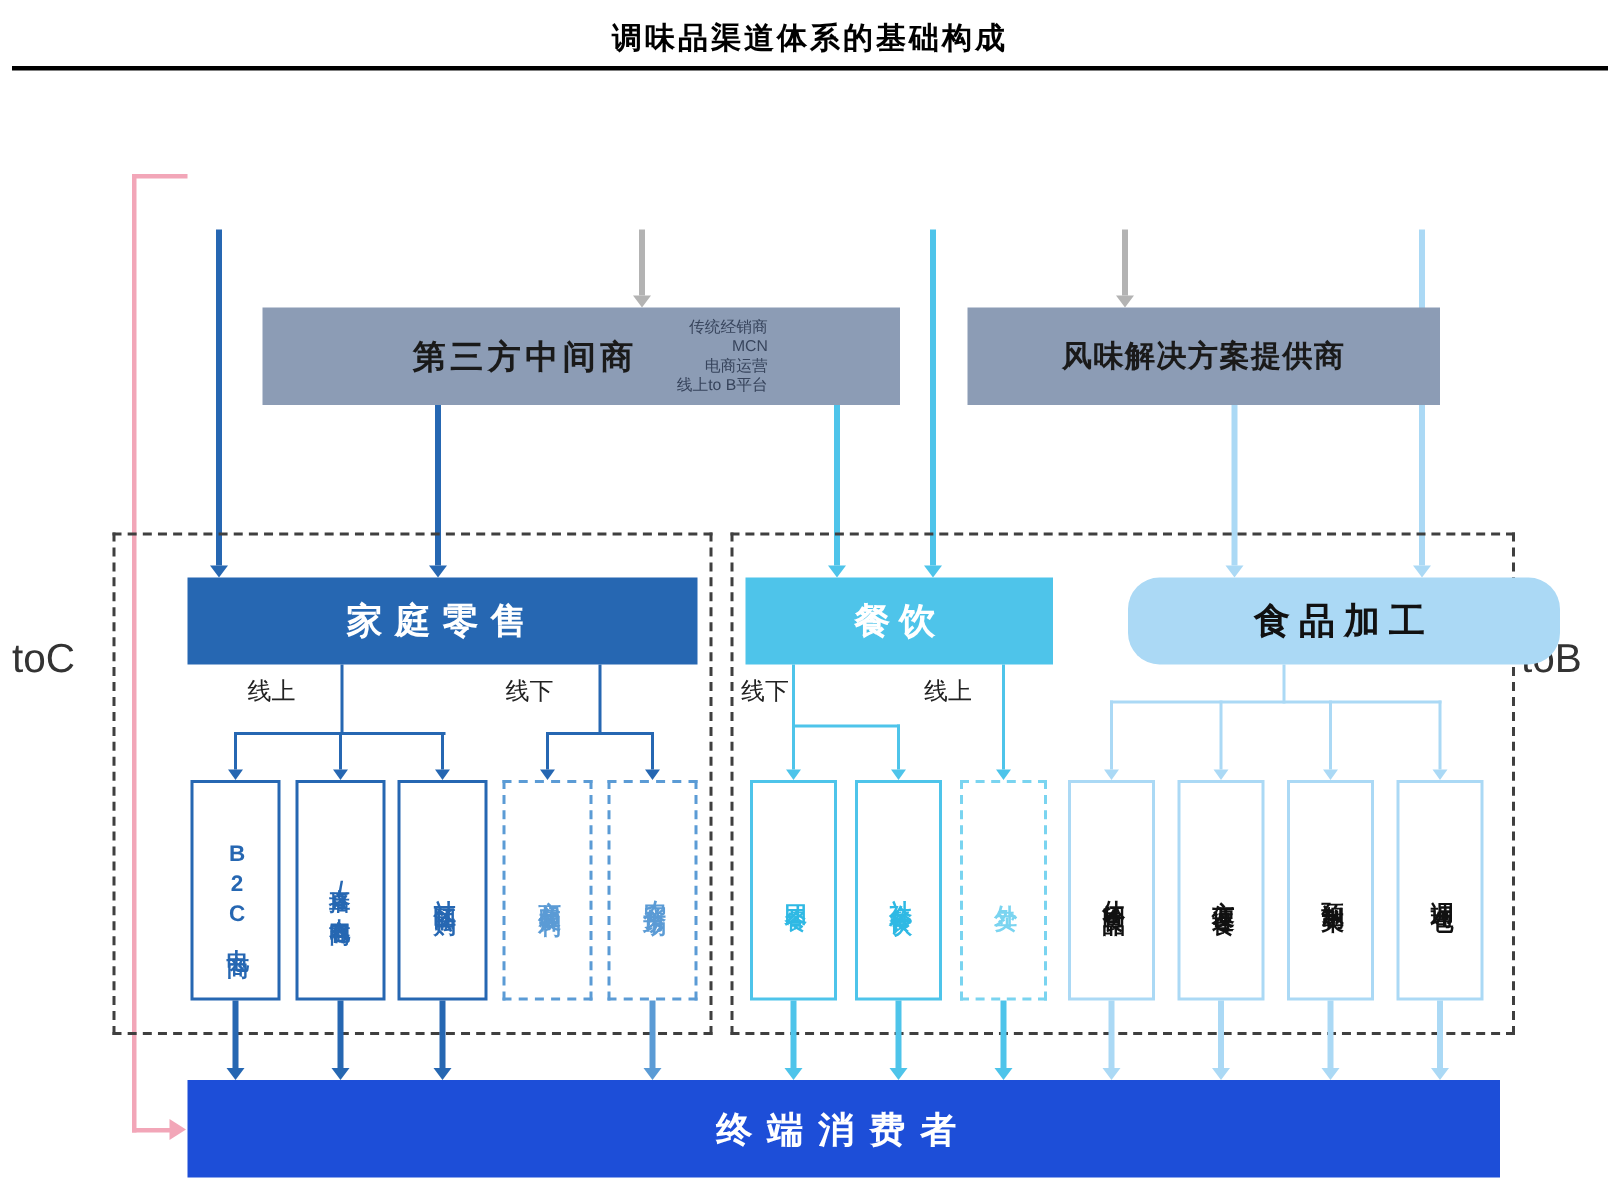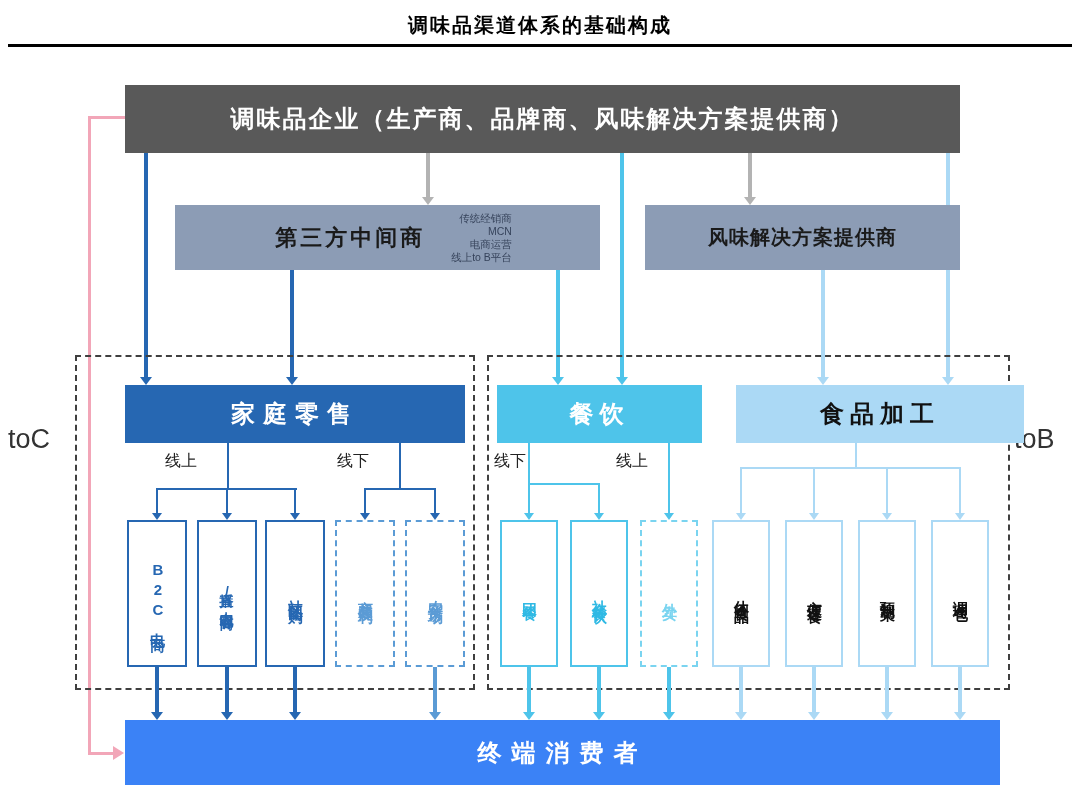--- a/index.html
+++ b/index.html
@@ -52,21 +52,20 @@
 <div id="canvas">
 
   <div class="title">调味品渠道体系的基础构成</div>
   <div class="ln" style="left:8px; top:44px; width:1064px; height:3px; color:#000;"></div>
 
   <div class="ln" style="left:88px; top:116px; width:37px; height:3px; color:#F2A6B8;"></div>
   <div class="ln" style="left:88px; top:116px; width:3px; height:639px; color:#F2A6B8;"></div>
   <div class="ln" style="left:88px; top:752px; width:26px; height:3px; color:#F2A6B8;"></div>
   <div class="ah-r" style="left:113px; top:746px; color:#F2A6B8;"></div>
 
-  <div class="box" style="left:125px; top:85px; width:835px; height:68px; background:#595959; color:#fff; font-size:24px; letter-spacing:2px;">调味品企业（生产商、品牌商、风味解决方案提供商）</div>
 
   <div class="av" style="left:426px; top:153px; height:44px; color:#B3B3B3;"></div>
   <div class="av" style="left:748px; top:153px; height:44px; color:#B3B3B3;"></div>
   <div class="av" style="left:144px; top:153px; height:224px; color:#2667B2;"></div>
   <div class="av" style="left:290px; top:270px; height:107px; color:#2667B2;"></div>
   <div class="av" style="left:556px; top:270px; height:107px; color:#4EC4EA;"></div>
   <div class="av" style="left:620px; top:153px; height:224px; color:#4EC4EA;"></div>
   <div class="av" style="left:821px; top:270px; height:107px; color:#ABD9F5;"></div>
   <div class="av" style="left:946px; top:153px; height:224px; color:#ABD9F5;"></div>
 
@@ -82,21 +81,21 @@
 
   <div class="box" style="left:645px; top:205px; width:315px; height:65px; background:#8C9CB5; color:#1a1a1a; font-size:20px; letter-spacing:1px;">风味解决方案提供商</div>
 
   <div class="dashbox" style="left:75px; top:355px; width:400px; height:335px;"></div>
   <div class="dashbox" style="left:487px; top:355px; width:523px; height:335px;"></div>
   <div class="sidelabel" style="left:8px; top:424px;text-align:right;">toC</div>
   <div class="sidelabel" style="left:1014px; top:424px;">toB</div>
 
   <div class="box" style="left:125px; top:385px; width:340px; height:58px; background:#2667B2; color:#fff; font-size:24px; letter-spacing:8px;">家庭零售</div>
   <div class="box" style="left:497px; top:385px; width:205px; height:58px; background:#4EC4EA; color:#fff; font-size:24px; letter-spacing:6px;">餐饮</div>
-  <div class="box" style="left:736px; top:385px; width:288px; height:58px; background:#ABD9F5; color:#111; font-size:24px; letter-spacing:6px;">食品加工</div>
+  <div class="box" style="left:752px; top:385px; width:288px; height:58px; background:#ABD9F5; color:#111; font-size:24px; letter-spacing:6px;border-radius:21px;">食品加工</div>
 
   <div class="ln" style="left:227px; top:443px; width:2px; height:46px; color:#2667B2;"></div>
   <div class="blabel" style="left:165px; top:451px;">线上</div>
   <div class="ln" style="left:156px; top:488px; width:141px; height:2px; color:#2667B2;"></div>
   <div class="avt" style="left:156px; top:488px; height:25px; color:#2667B2;"></div>
   <div class="avt" style="left:226px; top:488px; height:25px; color:#2667B2;"></div>
   <div class="avt" style="left:294px; top:488px; height:25px; color:#2667B2;"></div>
 
   <div class="ln" style="left:399px; top:443px; width:2px; height:46px; color:#2667B2;"></div>
   <div class="blabel" style="left:337px; top:451px;">线下</div>
@@ -139,15 +138,15 @@
   <div class="av" style="left:293px; top:667px; height:45px; color:#2667B2;"></div>
   <div class="av" style="left:433px; top:667px; height:45px; color:#5B9BD5;"></div>
   <div class="av" style="left:527px; top:667px; height:45px; color:#4EC4EA;"></div>
   <div class="av" style="left:597px; top:667px; height:45px; color:#4EC4EA;"></div>
   <div class="av" style="left:667px; top:667px; height:45px; color:#4EC4EA;"></div>
   <div class="av" style="left:739px; top:667px; height:45px; color:#ABD9F5;"></div>
   <div class="av" style="left:812px; top:667px; height:45px; color:#ABD9F5;"></div>
   <div class="av" style="left:885px; top:667px; height:45px; color:#ABD9F5;"></div>
   <div class="av" style="left:958px; top:667px; height:45px; color:#ABD9F5;"></div>
 
-  <div class="box" style="left:125px; top:720px; width:875px; height:65px; background:#3b82f6; color:#fff; font-size:24px; letter-spacing:10px;">终端消费者</div>
+  <div class="box" style="left:125px; top:720px; width:875px; height:65px; background:#1d4ed8; color:#fff; font-size:24px; letter-spacing:10px;">终端消费者</div>
 
 </div>
 
 </body></html>

